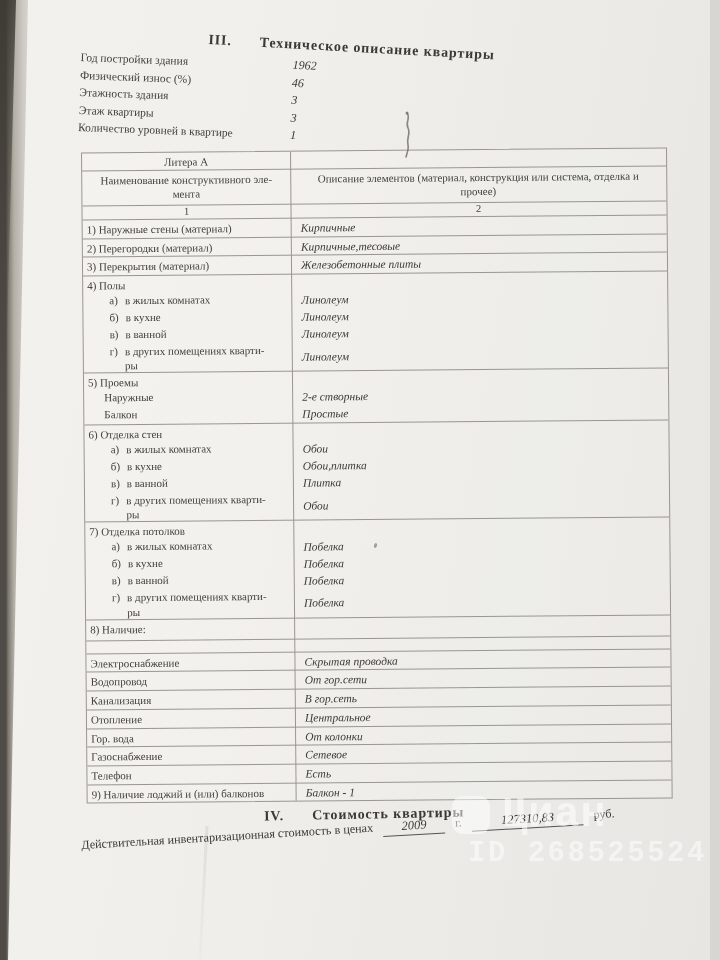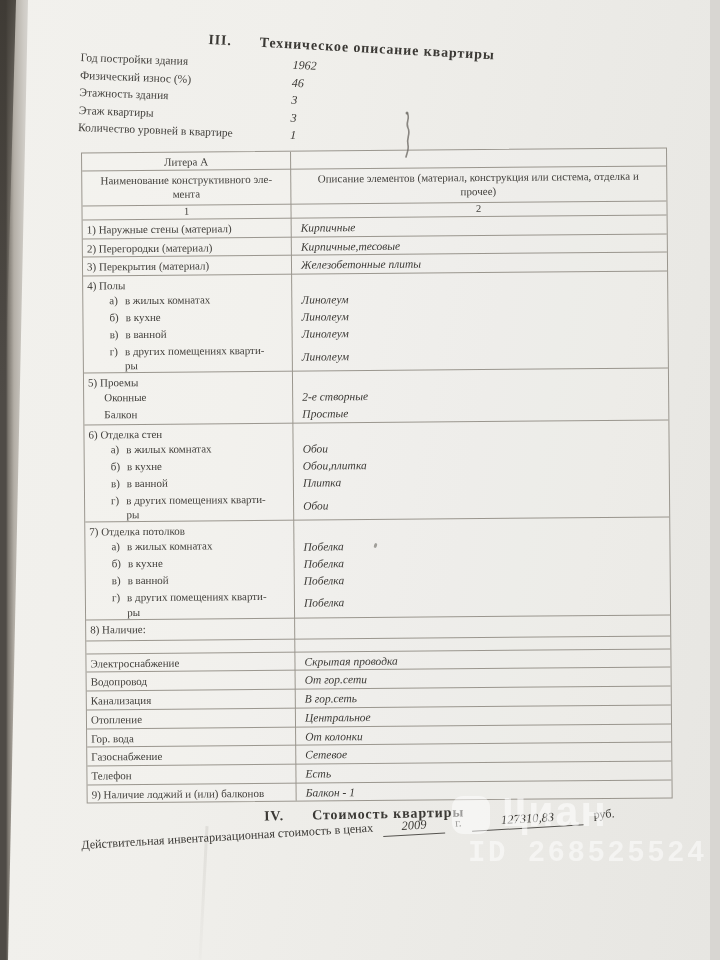--- a/index.html
+++ b/index.html
@@ -151,21 +151,21 @@
                 <span class="gi-text">в других помещениях кварти-
 ры</span>
               </div>
               <div class="gi-value">Линолеум</div>
             </div>
           </div>
           <div class="trow group">
             <div class="g-label">5) Проемы</div>
             <div class="gitem">
               <div class="gi-left plain">
-                <span class="gi-text">Оконные</span>
+                <span class="gi-text">Наружные</span>
               </div>
               <div class="gi-value">2-е створные</div>
             </div>
             <div class="gitem">
               <div class="gi-left plain">
                 <span class="gi-text">Балкон</span>
               </div>
               <div class="gi-value">Простые</div>
             </div>
           </div>

